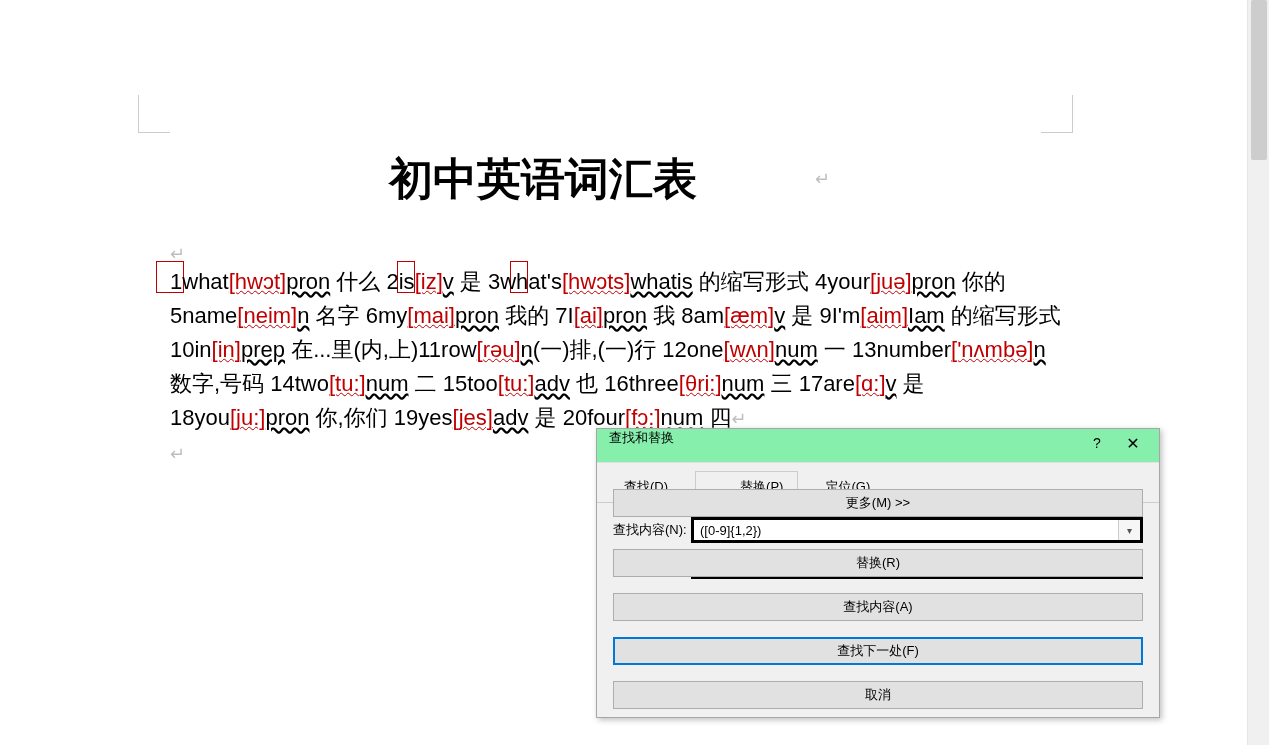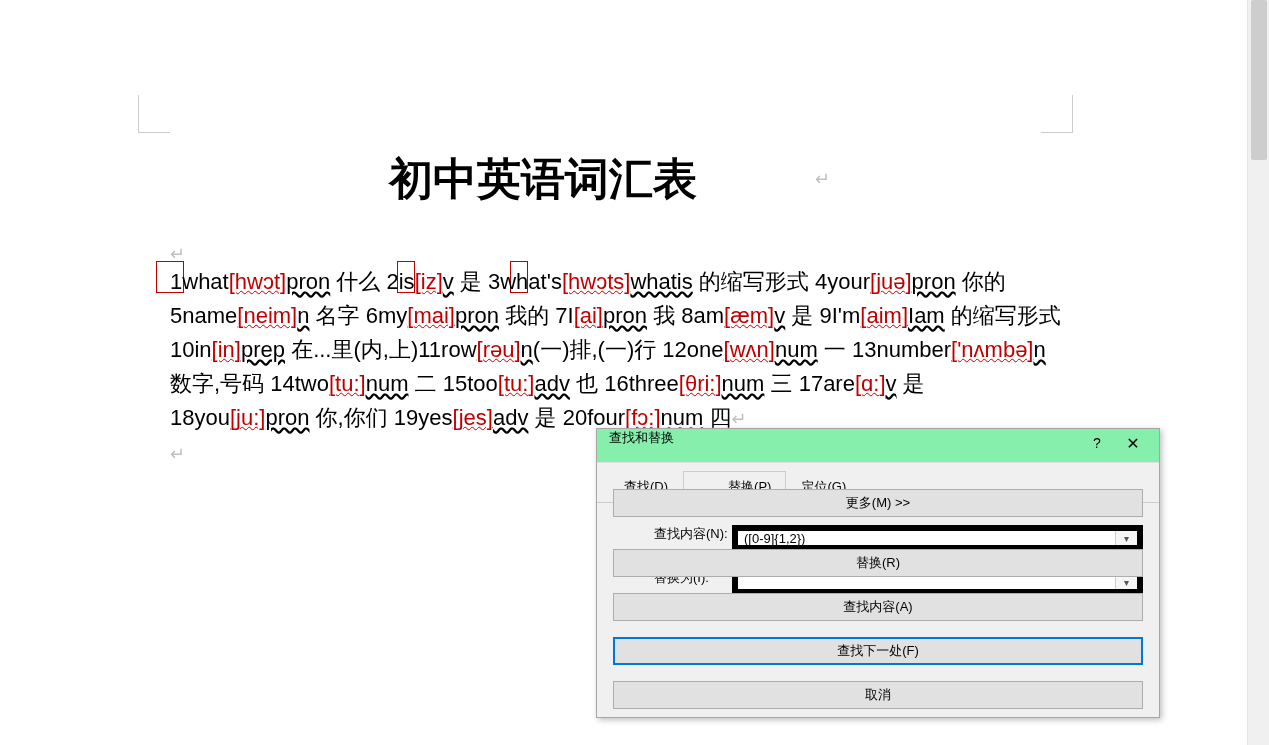--- a/index.html
+++ b/index.html
@@ -106,21 +106,21 @@
       display: flex;
       align-items: center;
       justify-content: center;
       font-size: 14px;
       cursor: pointer;
     }
     .dlg-close { font-size: 16px; }
     .tabs {
       display: flex;
       padding: 8px 12px 0 12px;
-      gap: 0;
+      gap: 12px;
       border-bottom: 1px solid #ccc;
       background: #f0f0f0;
       position: relative;
     }
     .tab {
       padding: 6px 14px;
       font-size: 13px;
       border: 1px solid transparent;
       cursor: pointer;
       background: transparent;
@@ -135,28 +135,27 @@
     .tab u { text-decoration: underline; }
     .dlg-body {
       padding: 14px 16px 0 16px;
       font-size: 13px;
     }
     .form-row {
       display: flex;
       align-items: center;
       margin-bottom: 10px;
     }
-    .form-label { width: 78px; margin-left: 41px; }
+    .form-label { width: 78px; }
     .combo {
       flex: 1;
       display: flex;
-      border: 6px solid #000000;
+      border: 3px solid #000000;
       background: #fff;
       height: 26px;
-      margin-top: 8px;
     }
     .combo input {
       flex: 1;
       border: none;
       outline: none;
       padding: 0 6px;
       font-size: 13px;
     }
     .combo .dd {
       width: 22px;

